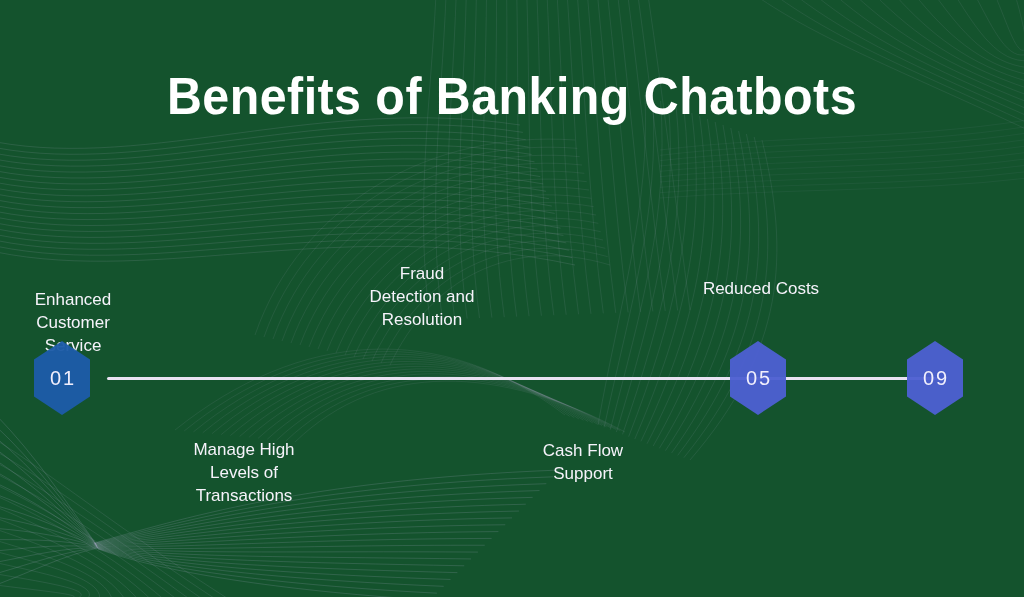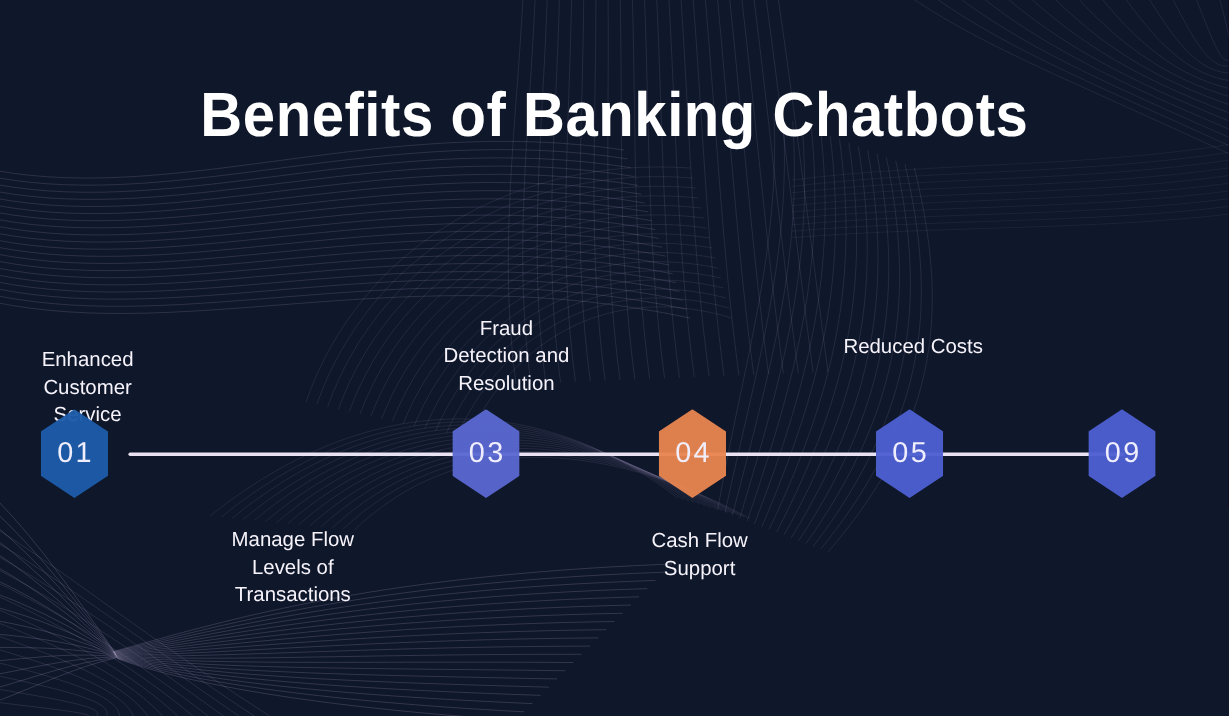--- a/index.html
+++ b/index.html
@@ -1,18 +1,18 @@
 <!DOCTYPE html>
 <html><head>
 <meta charset="utf-8">
 <style>
   html,body { margin:0; padding:0; background:#201; }
   .stage {
     position:relative; width:1024px; height:597px; overflow:hidden;
-    background:#0f172a;
+    background:#14532d;
     font-family:"Liberation Sans", sans-serif;
   }
   
   #waves { position:absolute; inset:0; z-index:0; }
   #waves path { stroke:#cdbfea; fill:none; stroke-width:0.8px; }
 
   .title {
     position:absolute; left:0; top:66px; width:100%;
     text-align:center; color:#ffffff;
     font-size:52px; font-weight:800; letter-spacing:0.5px;
@@ -22,21 +22,21 @@
 
   .tl-line {
     position:absolute; left:107px; top:377px; width:830px; height:3px;
     background:#e9e2f2; border-radius:2px; z-index:1;
   }
 
   .node { position:absolute; width:56px; height:74px; z-index:2; }
   .node svg { position:absolute; inset:0; }
   .node .num {
     position:absolute; inset:0; display:flex; align-items:center; justify-content:center;
-    color:#f0eefc; font-size:24px; font-weight:400; letter-spacing:2px;
+    color:#f0eefc; font-size:20px; font-weight:400; letter-spacing:2px;
     padding-left:2px; box-sizing:border-box;
   }
   .n1 { left:34px;  top:341px; }
   .n2 { left:205px; top:341px; }
   .n3 { left:377px; top:341px; }
   .n4 { left:549px; top:341px; }
   .n5 { left:730px; top:341px; }
   .n6 { left:907px; top:341px; }
 
   .lbl {
@@ -221,48 +221,36 @@
       <path d="M660,198 C790,188 910,192 1028,178" stroke-opacity="0.07" stroke="#cdbfea"></path>
     </svg>
 
   <div class="title">Benefits of Banking Chatbots</div>
 
   <div class="tl-line"></div>
 
   <div class="lbl l1">Enhanced
 Customer
 Service</div>
-  <div class="lbl l2">Manage Flow
+  <div class="lbl l2">Manage High
 Levels of
 Transactions</div>
   <div class="lbl l3">Fraud
 Detection and
 Resolution</div>
   <div class="lbl l5">Reduced Costs</div>
   <div class="lbl l4">Cash Flow
 Support</div>
 
   <div class="node n1">
     <svg viewBox="0 0 56 74">
       <polygon points="28,0 56,18.5 56,55.5 28,74 0,55.5 0,18.5" fill-opacity="0.96" fill="#1d5ca9"></polygon>
     </svg>
     <div class="num">01</div>
   </div>
-  <div class="node n3">
-    <svg viewBox="0 0 56 74">
-      <polygon points="28,0 56,18.5 56,55.5 28,74 0,55.5 0,18.5" fill-opacity="0.96" fill="#5a68d0"></polygon>
-    </svg>
-    <div class="num">03</div>
-  </div>
-  <div class="node n4">
-    <svg viewBox="0 0 56 74">
-      <polygon points="28,0 56,18.5 56,55.5 28,74 0,55.5 0,18.5" fill-opacity="0.96" fill="#e78550"></polygon>
-    </svg>
-    <div class="num">04</div>
-  </div>
   <div class="node n5">
     <svg viewBox="0 0 56 74">
       <polygon points="28,0 56,18.5 56,55.5 28,74 0,55.5 0,18.5" fill-opacity="0.96" fill="#4d60d1"></polygon>
     </svg>
     <div class="num">05</div>
   </div>
   <div class="node n6">
     <svg viewBox="0 0 56 74">
       <polygon points="28,0 56,18.5 56,55.5 28,74 0,55.5 0,18.5" fill-opacity="0.96" fill="#4d60d1"></polygon>
     </svg>

